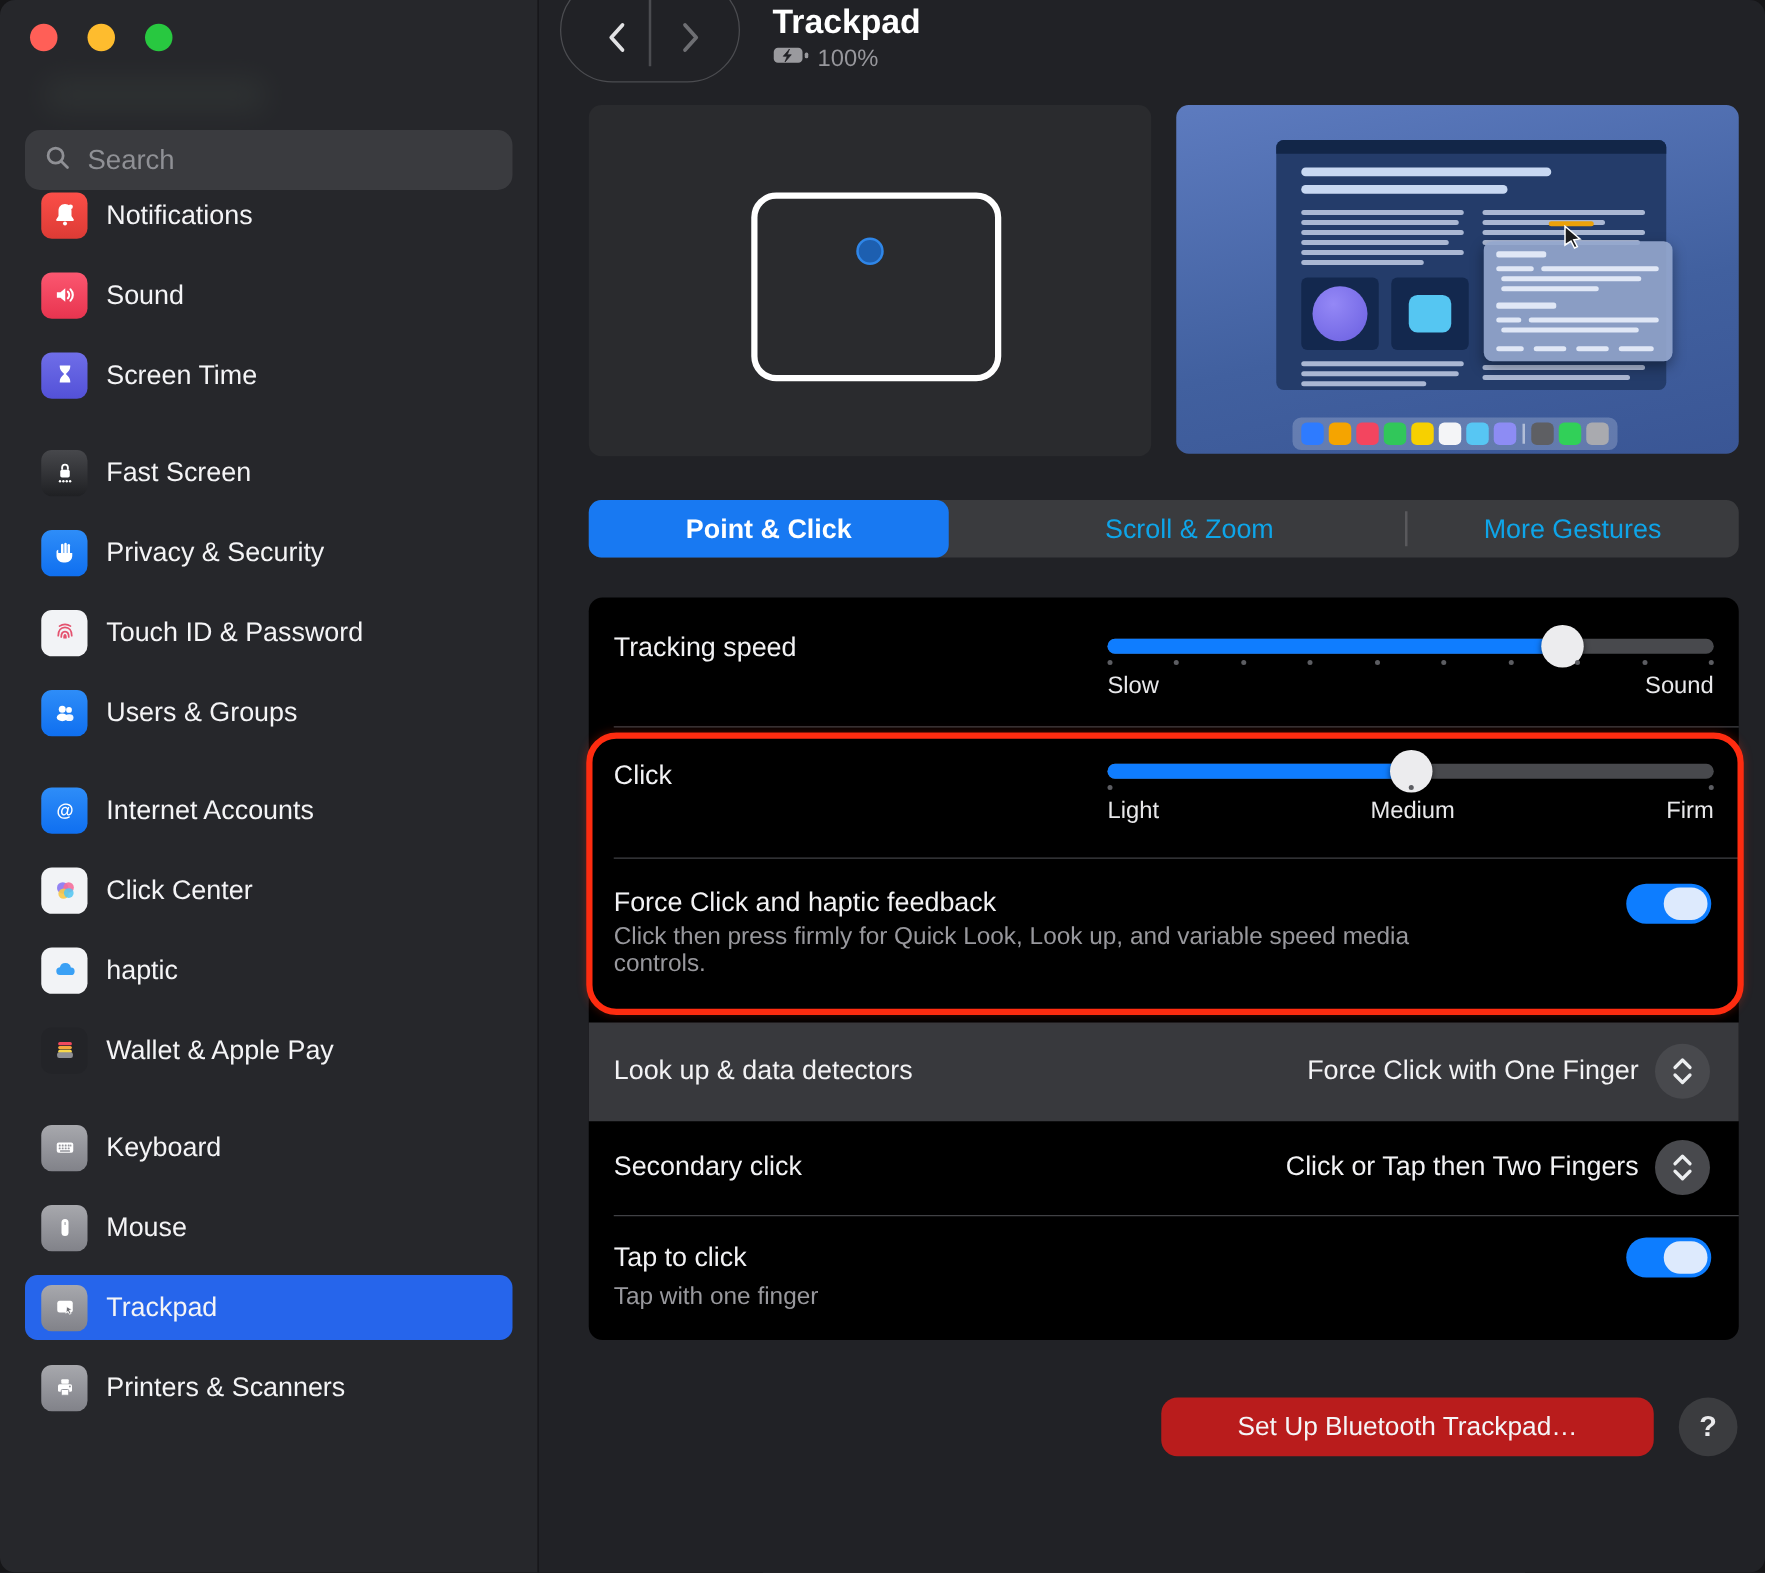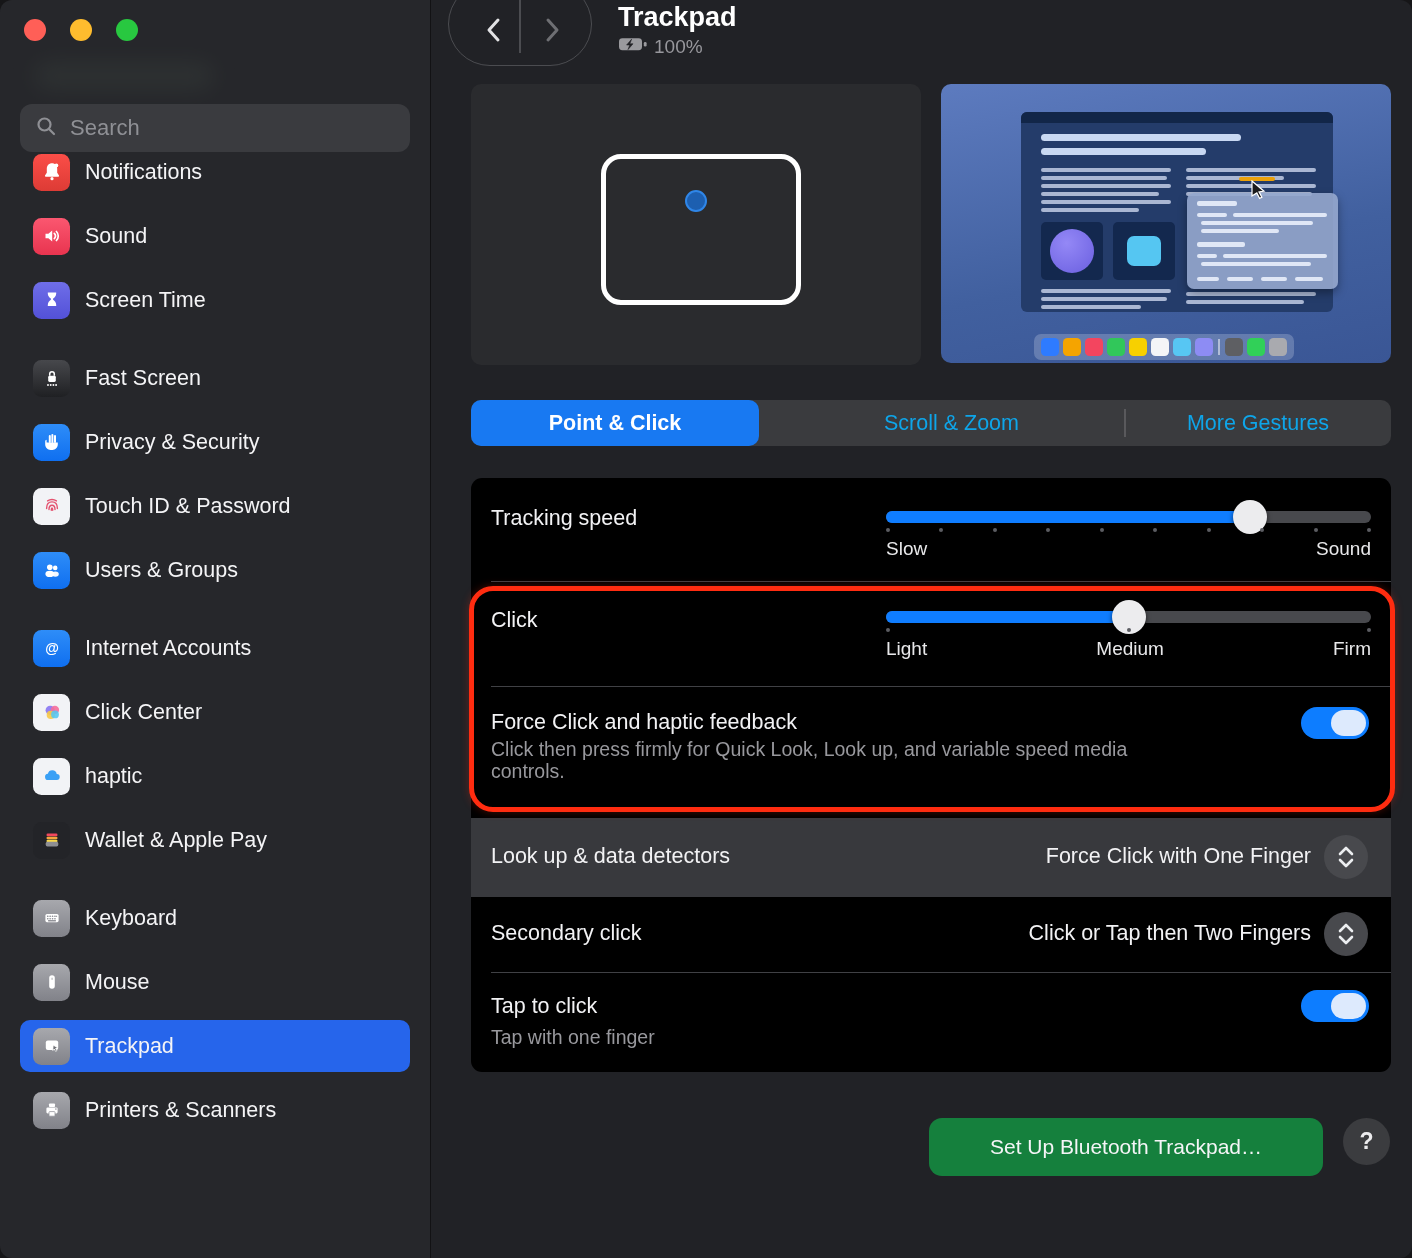--- a/index.html
+++ b/index.html
@@ -69,21 +69,21 @@
   .ticks{position:absolute;left:415px;width:485px;display:flex;justify-content:space-between}
   .tick{width:4px;height:4px;border-radius:50%;background:#5c5d62}
   .range-labels{position:absolute;left:415px;width:485px;display:flex;justify-content:space-between;font-size:19px;color:#e8e8ea}
   .toggle{position:absolute;left:830px;width:68px;height:32px;border-radius:16px;background:#454649;cursor:default}
   .toggle.on{background:#0d7dff}
   .toggle .knob{position:absolute;top:3px;right:3px;width:35px;height:26px;border-radius:13px;background:#ddeafd}
   .desc{position:absolute;left:20px;width:710px;font-size:19.5px;line-height:22px;color:#98989d}
   .row-value{position:absolute;right:80px;font-size:21.5px;color:#f2f2f4;white-space:nowrap}
   .stepper{position:absolute;left:853px;width:44px;height:44px;border-radius:50%;background:#48494d;display:flex;align-items:center;justify-content:center;cursor:default}
   .annotation{position:absolute;left:38px;top:586px;width:926px;height:226px;border:5px solid #ff2c10;border-radius:24px;box-sizing:border-box;pointer-events:none;box-shadow:0 0 8px rgba(255,44,16,.28)}
-  .setup-btn{position:absolute;left:498px;top:1118px;width:394px;height:58px;background:#15803d;border-radius:13px;color:#f5f5f7;font-size:21px;display:flex;align-items:center;justify-content:center;cursor:default}
+  .setup-btn{position:absolute;left:498px;top:1118px;width:394px;height:47px;background:#b91c1c;border-radius:13px;color:#f5f5f7;font-size:21px;display:flex;align-items:center;justify-content:center;cursor:default}
   .help-btn{position:absolute;left:912px;top:1118px;width:47px;height:47px;border-radius:50%;background:#3b3c3f;color:#ebebed;font-size:23px;font-weight:bold;display:flex;align-items:center;justify-content:center;cursor:default}
 </style>
 </head>
 <body>
 
 <div class="app">
 
   <div class="sidebar">
     <span class="tl tl-red"></span>
     <span class="tl tl-yellow"></span>

